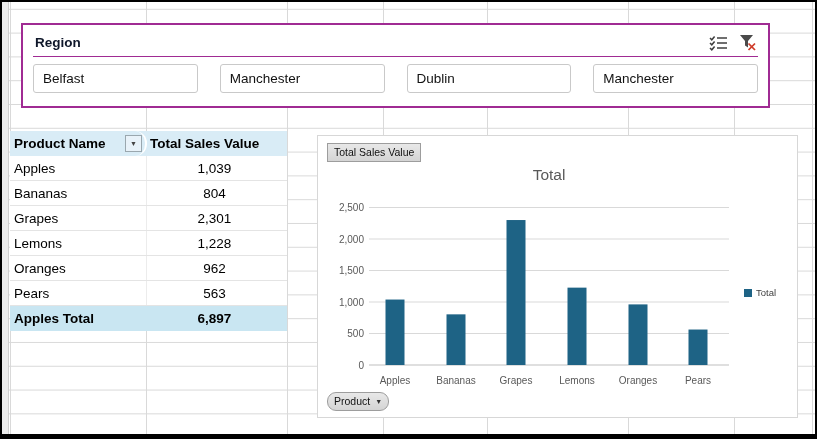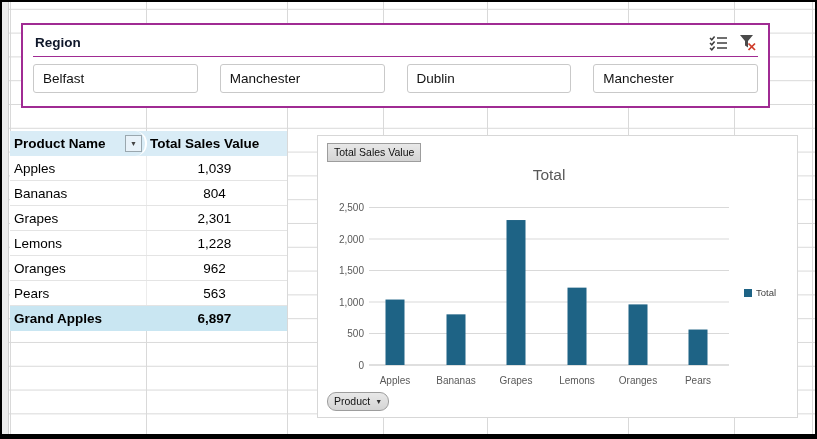--- a/index.html
+++ b/index.html
@@ -165,21 +165,21 @@
         <div class="prow body">
           <div class="c1">Oranges</div>
           <div class="c2">962</div>
         </div>
         <div class="prow body">
           <div class="c1">Pears</div>
           <div class="c2">563</div>
         </div>
       </div>
     <div class="prow grand">
-      <div class="c1">Grand Apples</div>
+      <div class="c1">Apples Total</div>
       <div class="c2">6,897</div>
     </div>
   </div>
 
   <div class="chart">
     <svg id="chart-svg" width="479" height="281" viewBox="0 0 479 281">
         <line x1="51" y1="229" x2="411" y2="229" stroke="#BFBFBF" stroke-width="1"></line>
         <text x="46" y="232.5" text-anchor="end" font-size="10" font-family="Liberation Sans, sans-serif" fill="#595959">0</text>
         <line x1="51" y1="197.5" x2="411" y2="197.5" stroke="#D9D9D9" stroke-width="1"></line>
         <text x="46" y="201" text-anchor="end" font-size="10" font-family="Liberation Sans, sans-serif" fill="#595959">500</text>

